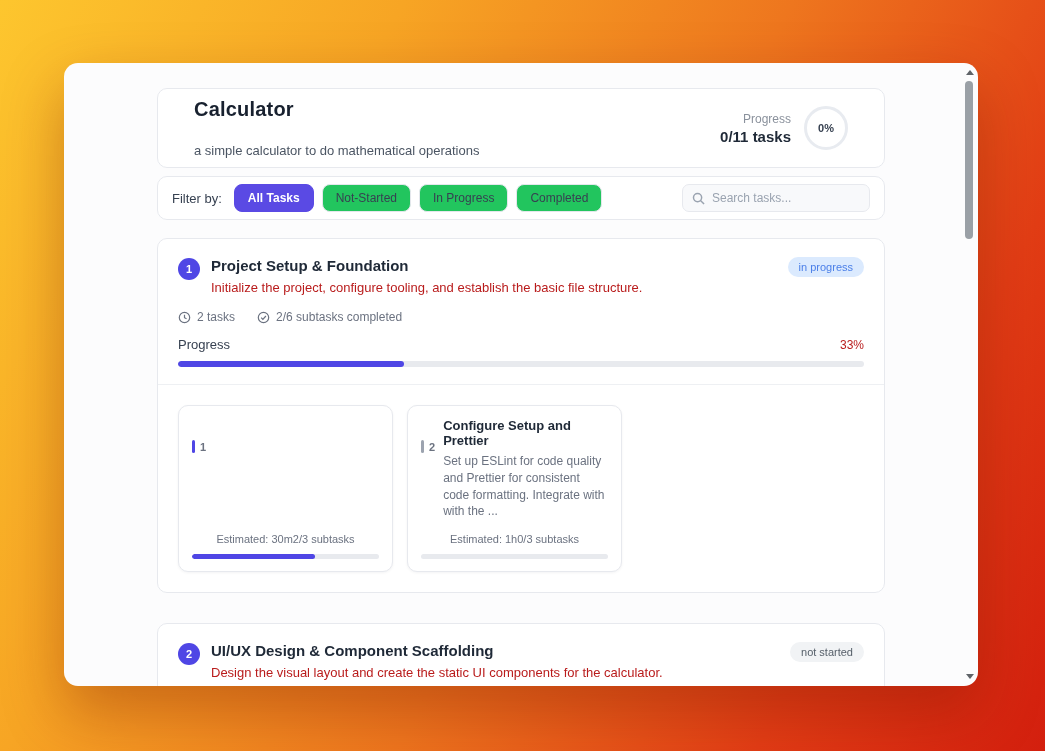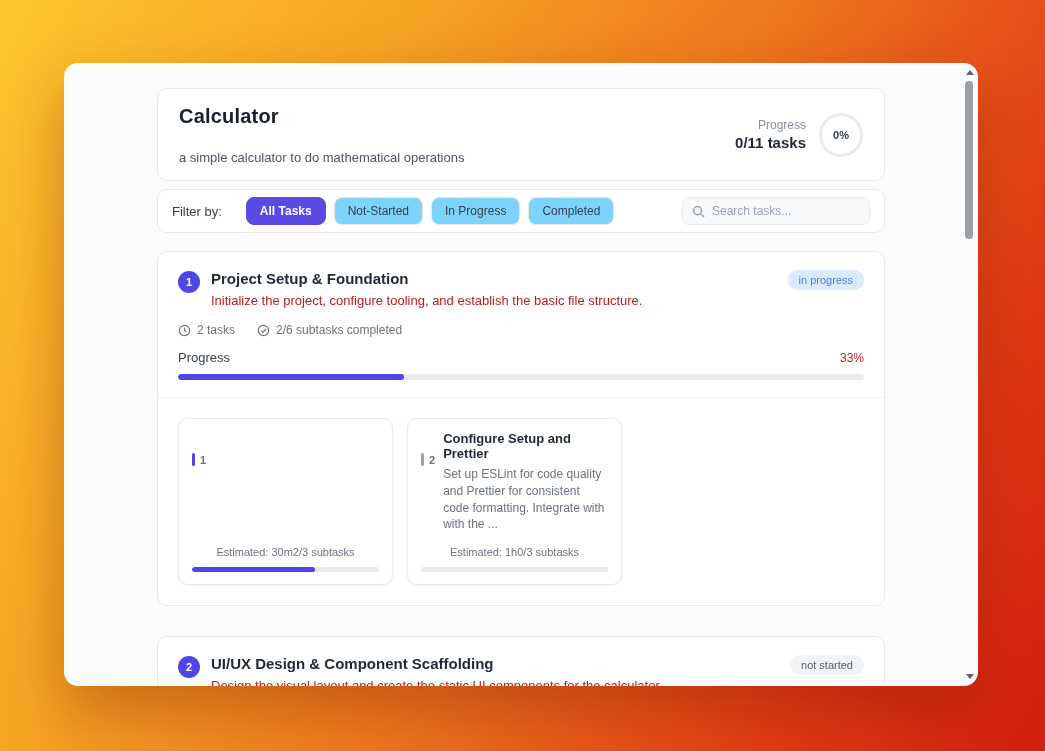--- a/index.html
+++ b/index.html
@@ -11,37 +11,37 @@
   }
   .window {
     position:absolute; left:64px; top:63px; width:914px; height:623px;
     background:#fcfcfd; border-radius:14px; overflow:hidden;
     box-shadow:0 25px 60px rgba(120,20,0,.35);
   }
   .content { width:728px; margin:0 auto; padding-top:25px; }
   .card { background:#fff; border:1px solid #e7e9ee; border-radius:10px; }
 
   
-  .header-card { height:93px; display:flex; justify-content:space-between; align-items:center; padding:14px 21px;gap:47px; }
+  .header-card { height:80px; display:flex; justify-content:space-between; align-items:center; padding:14px 36px;gap:47px; }
   .page-title { font-size:20px; font-weight:700; color:#18212f; letter-spacing:.2px; }
   .page-subtitle { font-size:13px; color:#4b5563; margin-top:22px; }
   .progress-summary { display:flex; align-items:center; gap:13px; }
   .ps-text { text-align:right; }
   .ps-label { font-size:12px; color:#8a919c; }
   .ps-tasks { font-size:15px; font-weight:700; color:#1f2937; margin-top:2px; }
   .ps-circle { width:44px; height:44px; border-radius:50%; border:3px solid #e8ebf0;
     display:flex; align-items:center; justify-content:center;
     font-size:11px; font-weight:700; color:#374151; background:#fff; }
 
   
   .filter-card { margin-top:8px; height:44px; display:flex; align-items:center; gap:8px; padding:0 14px; }
-  .filter-label { font-size:13px; color:#374151; margin-right:16px; }
+  .filter-label { font-size:13px; color:#374151; margin-right:4px; }
   .chip { height:28px; padding:0 13px; border-radius:8px; font-size:12px; display:flex; align-items:center; cursor:pointer; }
   .chip.active { background:#5a4ae4; color:#fff; font-weight:600; border:1px solid #5a4ae4; }
-  .chip.plain { background:#7dd3fc; border:1px solid #e4e7ec; color:#374151; font-weight:500; }
+  .chip.plain { background:#22c55e; border:1px solid #e4e7ec; color:#374151; font-weight:500; }
   .search { margin-left:auto; width:188px; height:28px; background:#f8f9fb; border:1px solid #e7e9ee;
     border-radius:7px; display:flex; align-items:center; gap:7px; padding:1px 9px; }
   .search svg { flex-shrink:0; }
   .search input { border:none; background:transparent; outline:none; font-size:12px; color:#374151; width:100%;
     font-family:"Liberation Sans", sans-serif; }
   .search input::placeholder { color:#9aa3b0; }
 
   
   .task-card { margin-top:18px; }
   .task-card.second { margin-top:30px; }

